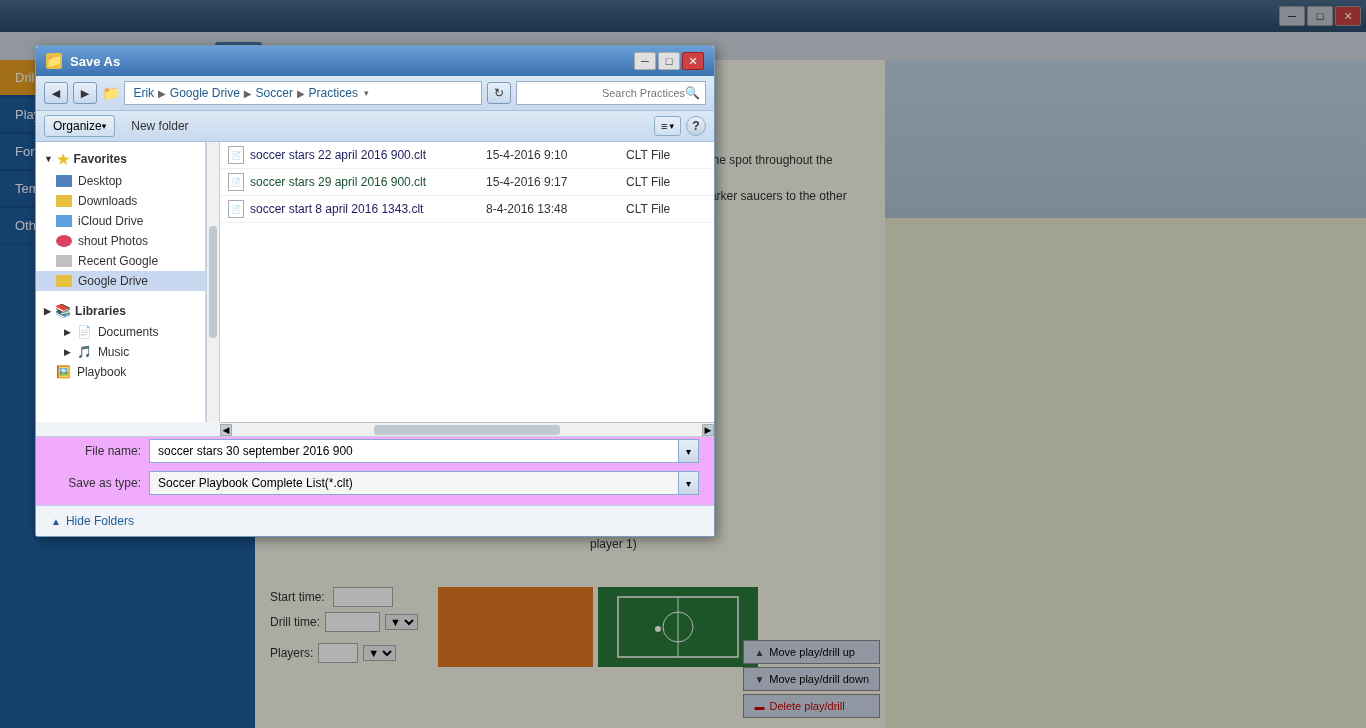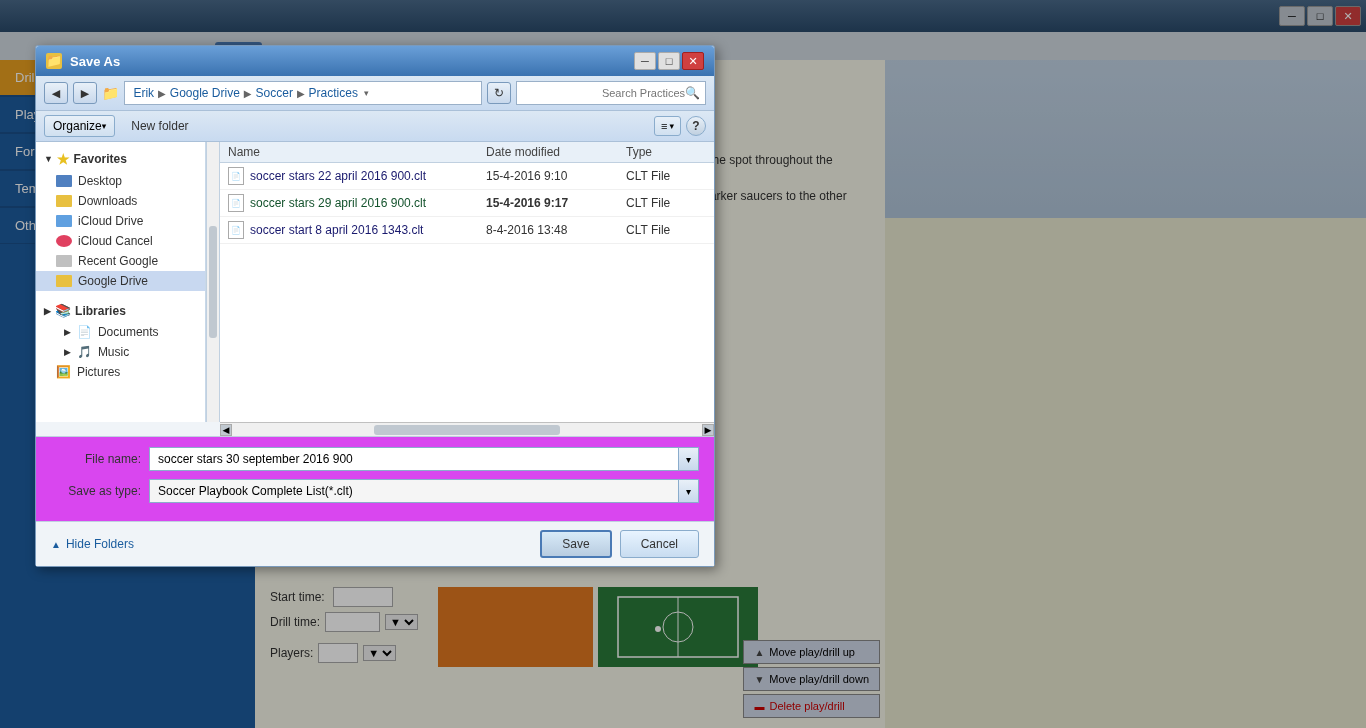--- a/index.html
+++ b/index.html
@@ -389,22 +389,22 @@
       color: #333;
     }
 
     .file-type {
       width: 80px;
       color: #333;
     }
 
     
     .dialog-form {
-      padding: 10px 15px;
-      background: #d946ef;
+      padding: 2px 15px;
+      background: #f0abfc;
       border-top: 1px solid #c0d0e0;
     }
 
     .form-row-dialog {
       display: flex;
       align-items: center;
       margin-bottom: 8px;
       gap: 8px;
     }
 
@@ -710,21 +710,21 @@
         <span>Downloads</span>
       </div>
 
       <div class="panel-item">
         <span style="width:16px;height:12px;background:#60a0e0;border-radius:1px;display:inline-block;"></span>
         <span>iCloud Drive</span>
       </div>
 
       <div class="panel-item">
         <span style="width:16px;height:12px;background:#e04060;border-radius:50%;display:inline-block;"></span>
-        <span>iCloud Cancel</span>
+        <span>shout Photos</span>
       </div>
 
       <div class="panel-item">
         <span style="width:16px;height:12px;background:#c0c0c0;border-radius:1px;display:inline-block;"></span>
         <span>Recent Google</span>
       </div>
 
       <div class="panel-item active" style="background:#c8d8f0;">
         <span style="width:16px;height:12px;background:#e8c040;border-radius:1px;display:inline-block;"></span>
         <span>Google Drive</span>
@@ -743,48 +743,43 @@
       </div>
 
       <div class="panel-item" style="padding-left:28px;">
         <span style="font-size:9px;">▶</span>
         <span style="font-size:12px;">🎵</span>
         <span>Music</span>
       </div>
 
       <div class="panel-item" style="padding-left:20px;">
         <span style="font-size:12px;">🖼️</span>
-        <span>Pictures</span>
+        <span>Playbook</span>
       </div>
 
     </div>
 
     <div class="scrollbar-area" style="width:14px;background:#f0f0f0;border-right:1px solid #c0d0e0;border-left:1px solid #c0d0e0;position:relative;">
       <div style="position:absolute;top:30%;left:2px;right:2px;height:40%;background:#c0c8d0;border-radius:3px;"></div>
     </div>
 
     <div class="file-list" style="flex:1;background:white;overflow-y:auto;">
 
-      <div class="file-list-header">
-        <span style="flex:1;font-size:12px;color:#444;cursor:pointer;">Name</span>
-        <span style="width:140px;font-size:12px;color:#444;cursor:pointer;">Date modified</span>
-        <span style="width:80px;font-size:12px;color:#444;cursor:pointer;">Type</span>
-      </div>
 
       <div class="file-row">
         <div class="file-icon" style="width:16px;height:18px;background:white;border:1px solid #aaa;margin-right:6px;font-size:8px;display:flex;align-items:center;justify-content:center;color:#666;flex-shrink:0;">📄</div>
         <span class="file-name" style="flex:1;color:#1a1a6e;font-size:12px;">soccer stars 22 april 2016 900.clt</span>
         <span class="file-modified" style="width:140px;color:#333;font-size:12px;">15-4-2016 9:10</span>
         <span class="file-type" style="width:80px;color:#333;font-size:12px;">CLT File</span>
       </div>
 
       <div class="file-row">
         <div class="file-icon" style="width:16px;height:18px;background:white;border:1px solid #aaa;margin-right:6px;font-size:8px;display:flex;align-items:center;justify-content:center;color:#666;flex-shrink:0;">📄</div>
         <span class="file-name" style="flex:1;color:#14532d;font-size:12px;">soccer stars 29 april 2016 900.clt</span>
-        <span class="file-modified" style="width:140px;color:#333;font-size:12px;font-weight:bold;">15-4-2016 9:17</span>
+        <span class="file-modified" style="width:140px;color:#333;font-size:12px;">15-4-2016 9:17</span>
         <span class="file-type" style="width:80px;color:#333;font-size:12px;">CLT File</span>
       </div>
 
       <div class="file-row">
         <div class="file-icon" style="width:16px;height:18px;background:white;border:1px solid #aaa;margin-right:6px;font-size:8px;display:flex;align-items:center;justify-content:center;color:#666;flex-shrink:0;">📄</div>
         <span class="file-name" style="flex:1;color:#1a1a6e;font-size:12px;">soccer start 8 april 2016 1343.clt</span>
         <span class="file-modified" style="width:140px;color:#333;font-size:12px;">8-4-2016 13:48</span>
         <span class="file-type" style="width:80px;color:#333;font-size:12px;">CLT File</span>
       </div>
 
@@ -818,19 +813,15 @@
       </div>
     </div>
 
   </div>
 
   <div class="dialog-footer">
     <div class="hide-folders-btn">
       <span style="font-size:10px;color:#1a5c9e;">▲</span>
       <span style="color:#1a5c9e;font-size:12px;">Hide Folders</span>
     </div>
-    <div class="footer-buttons">
-      <button class="footer-btn save">Save</button>
-      <button class="footer-btn">Cancel</button>
-    </div>
   </div>
 
 </div>
 
 </body></html>

